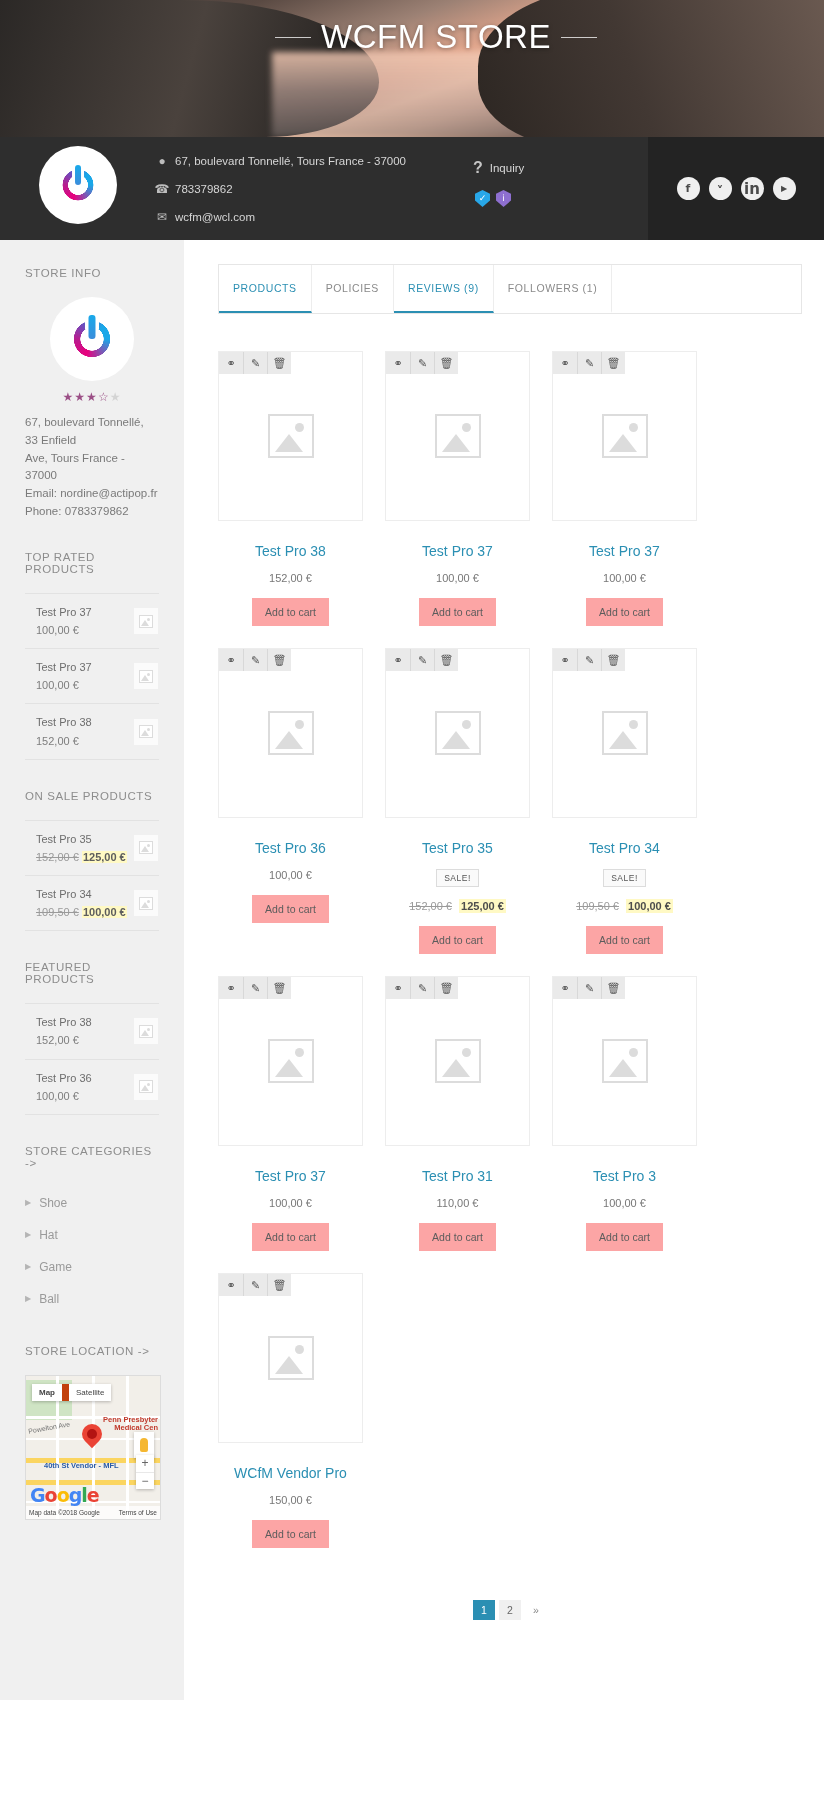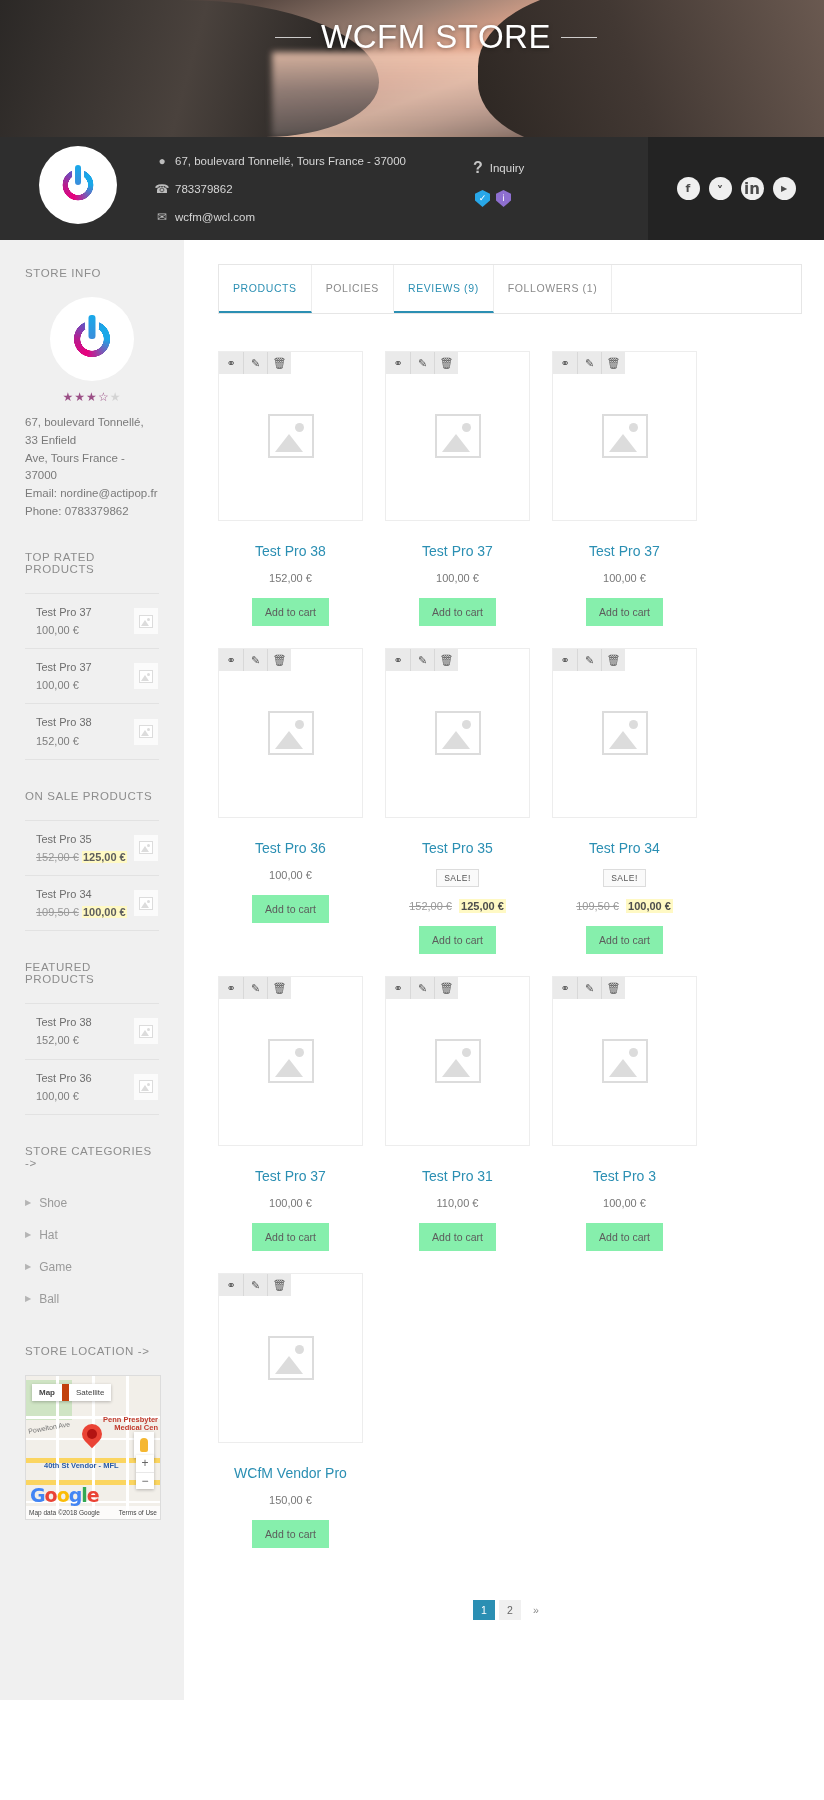--- a/index.html
+++ b/index.html
@@ -206,21 +206,21 @@
   .card-price { text-align:center; font-size: 11px; color: #777; margin-top: 13px; }
   .card-price .del { text-decoration: line-through; color:#9a9a9a; margin-right:4px; }
   .card-price .ins { background:#fff9c4; color:#4d4d4d; font-weight:700; padding: 1px 2px; }
   .sale-badge {
     display:inline-block; border:1px solid #dcdcdc; background:#fafafa; color:#555;
     font-size: 8.5px; letter-spacing:.5px; padding: 3px 7px; margin-top: 13px;
   }
   .sale-wrap { text-align:center; }
   .addcart-wrap { text-align:center; margin-top: 14px; }
   .addcart {
-    display:inline-block; background:#86efac; color:#5c5c5c; border:0;
+    display:inline-block; background:#fca5a5; color:#5c5c5c; border:0;
     font-size: 10.5px; padding: 8px 13px; font-family:"Liberation Sans",sans-serif;
   }
 
   
   .img-ph { width: 46px; height: 44px; border: 2px solid #dcdcdc; position: relative; background:#fff; }
   .img-ph:before {
     content:""; position:absolute; left:5px; bottom:4px; width:0; height:0;
     border-left: 14px solid transparent; border-right: 14px solid transparent; border-bottom: 18px solid #dcdcdc;
   }
   .img-ph:after {

